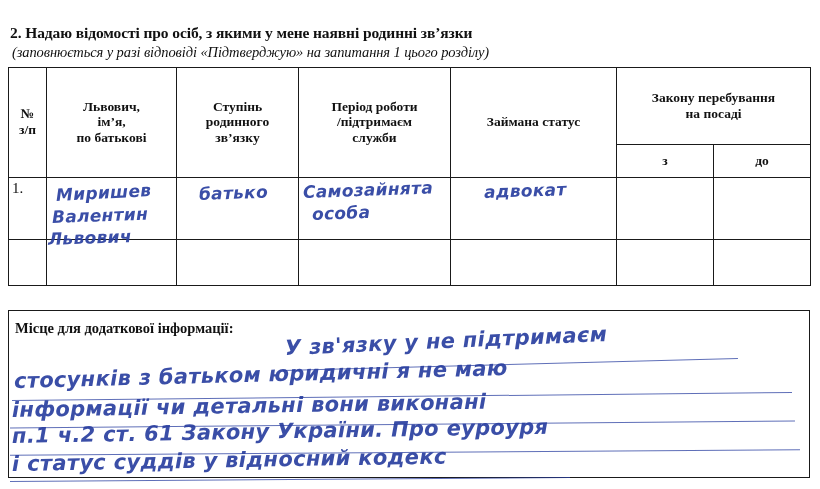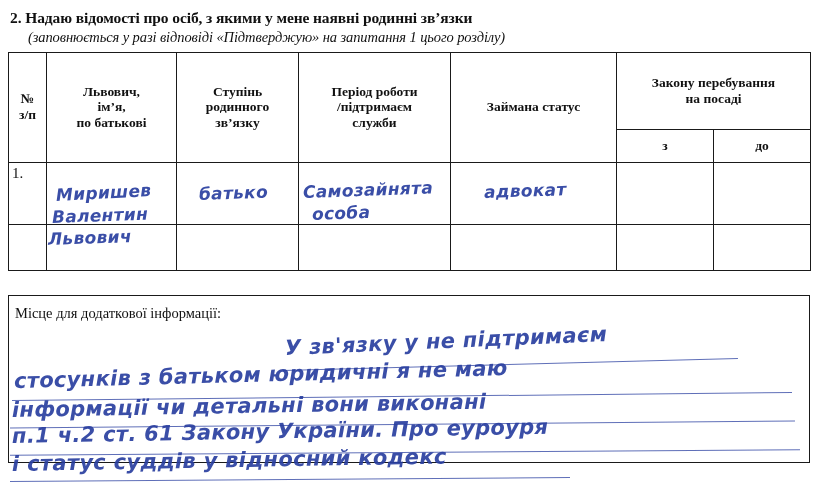--- a/index.html
+++ b/index.html
@@ -13,34 +13,34 @@
     font-family: "Liberation Serif", serif;
     color: #111;
     position: relative;
     overflow: hidden;
   }
   .page {
     position: relative;
     width: 820px;
     height: 489px;
     box-sizing: border-box;
-    padding: 6px 8px 0 8px;
+    padding: 21px 8px 0 8px;
   }
   .section-title {
     font-size: 15.5px;
     font-weight: bold;
     line-height: 1.25;
     margin: 2px 0 1px 2px;
     letter-spacing: -0.1px;
   }
   .section-sub {
     font-size: 14.5px;
     font-style: italic;
     line-height: 1.25;
-    margin: 0 0 5px 20px;
+    margin: 0 0 5px 4px;
     letter-spacing: -0.1px;
   }
   table.main {
     border-collapse: collapse;
     width: 802px;
     table-layout: fixed;
   }
   table.main th, table.main td {
     border: 1.3px solid #1a1a1a;
     vertical-align: top;
@@ -71,20 +71,21 @@
     width: 802px;
     height: 168px;
     box-sizing: border-box;
     margin-top: 24px;
     position: relative;
     padding: 8px 6px;
   }
   .info-label {
     font-size: 14.5px;
     white-space: nowrap;
+    font-weight: bold;
   }
   
   .hand {
     position: absolute;
     font-family: "DejaVu Sans", sans-serif;
     color: #2a3fa0;
     font-style: italic;
     pointer-events: none;
     white-space: nowrap;
     transform-origin: left center;

